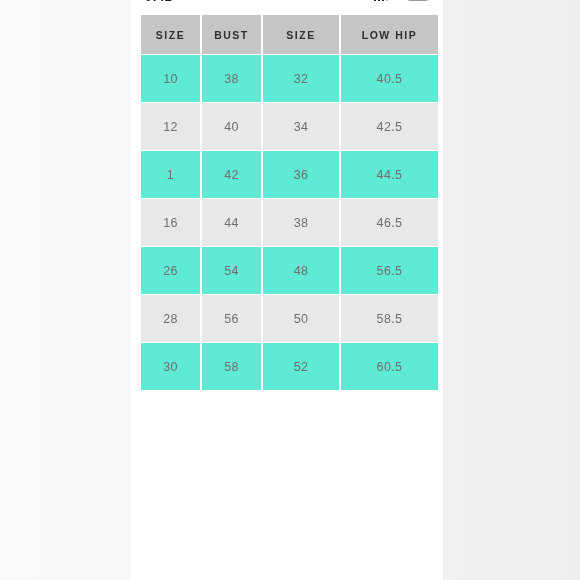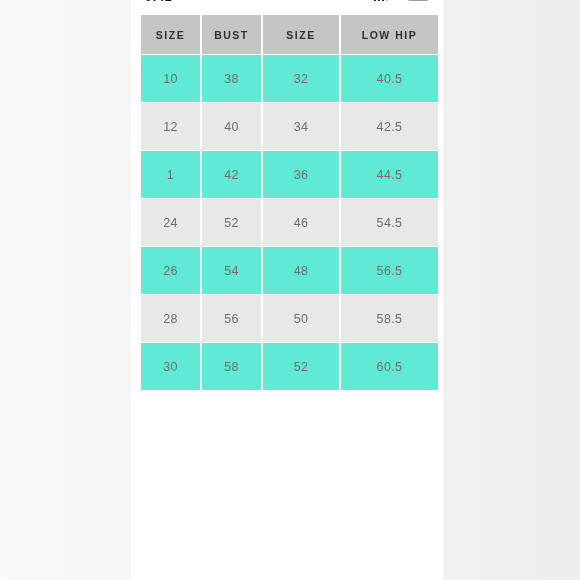--- a/index.html
+++ b/index.html
@@ -212,24 +212,24 @@
             <td>34</td>
             <td>42.5</td>
           </tr>
           <tr>
             <td>1</td>
             <td>42</td>
             <td>36</td>
             <td>44.5</td>
           </tr>
           <tr class="striped">
-            <td>24</td>
-            <td>52</td>
-            <td>46</td>
-            <td>54.5</td>
+            <td>16</td>
+            <td>44</td>
+            <td>38</td>
+            <td>46.5</td>
           </tr>
           <tr>
             <td>26</td>
             <td>54</td>
             <td>48</td>
             <td>56.5</td>
           </tr>
           <tr class="striped">
             <td>28</td>
             <td>56</td>

